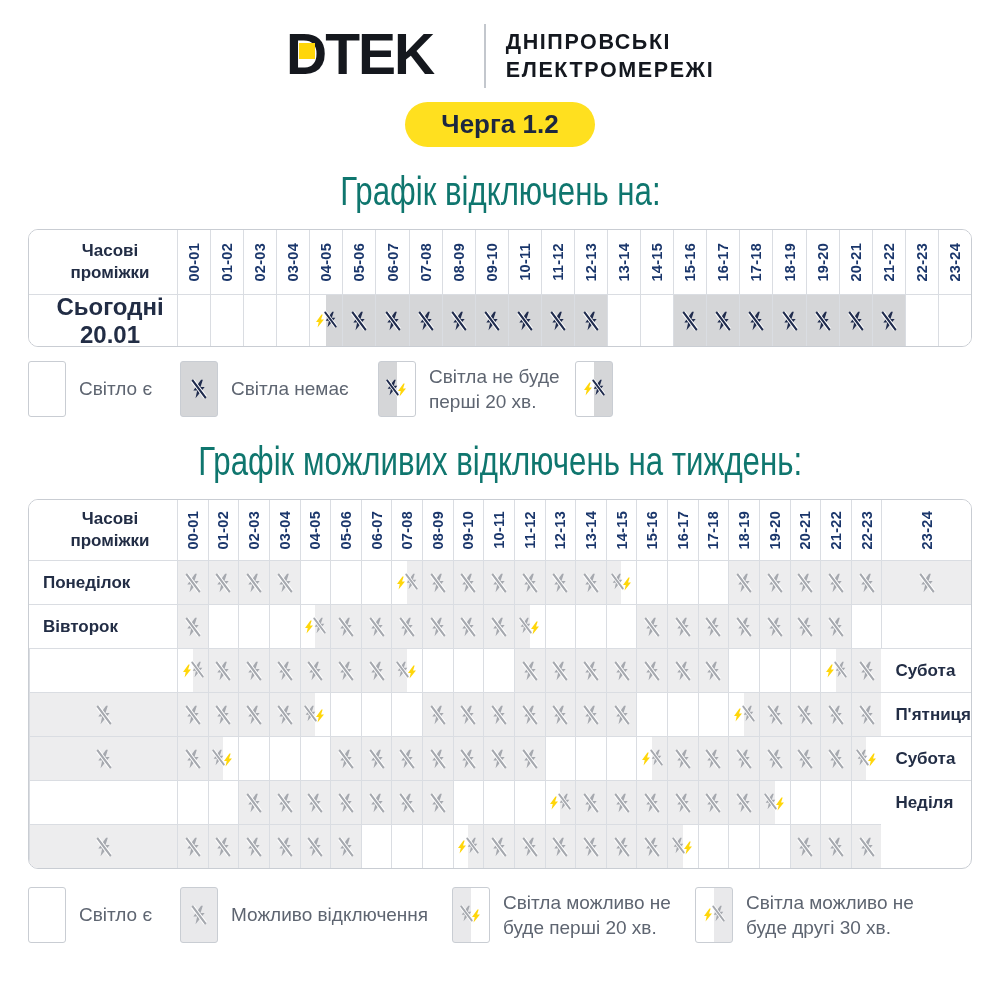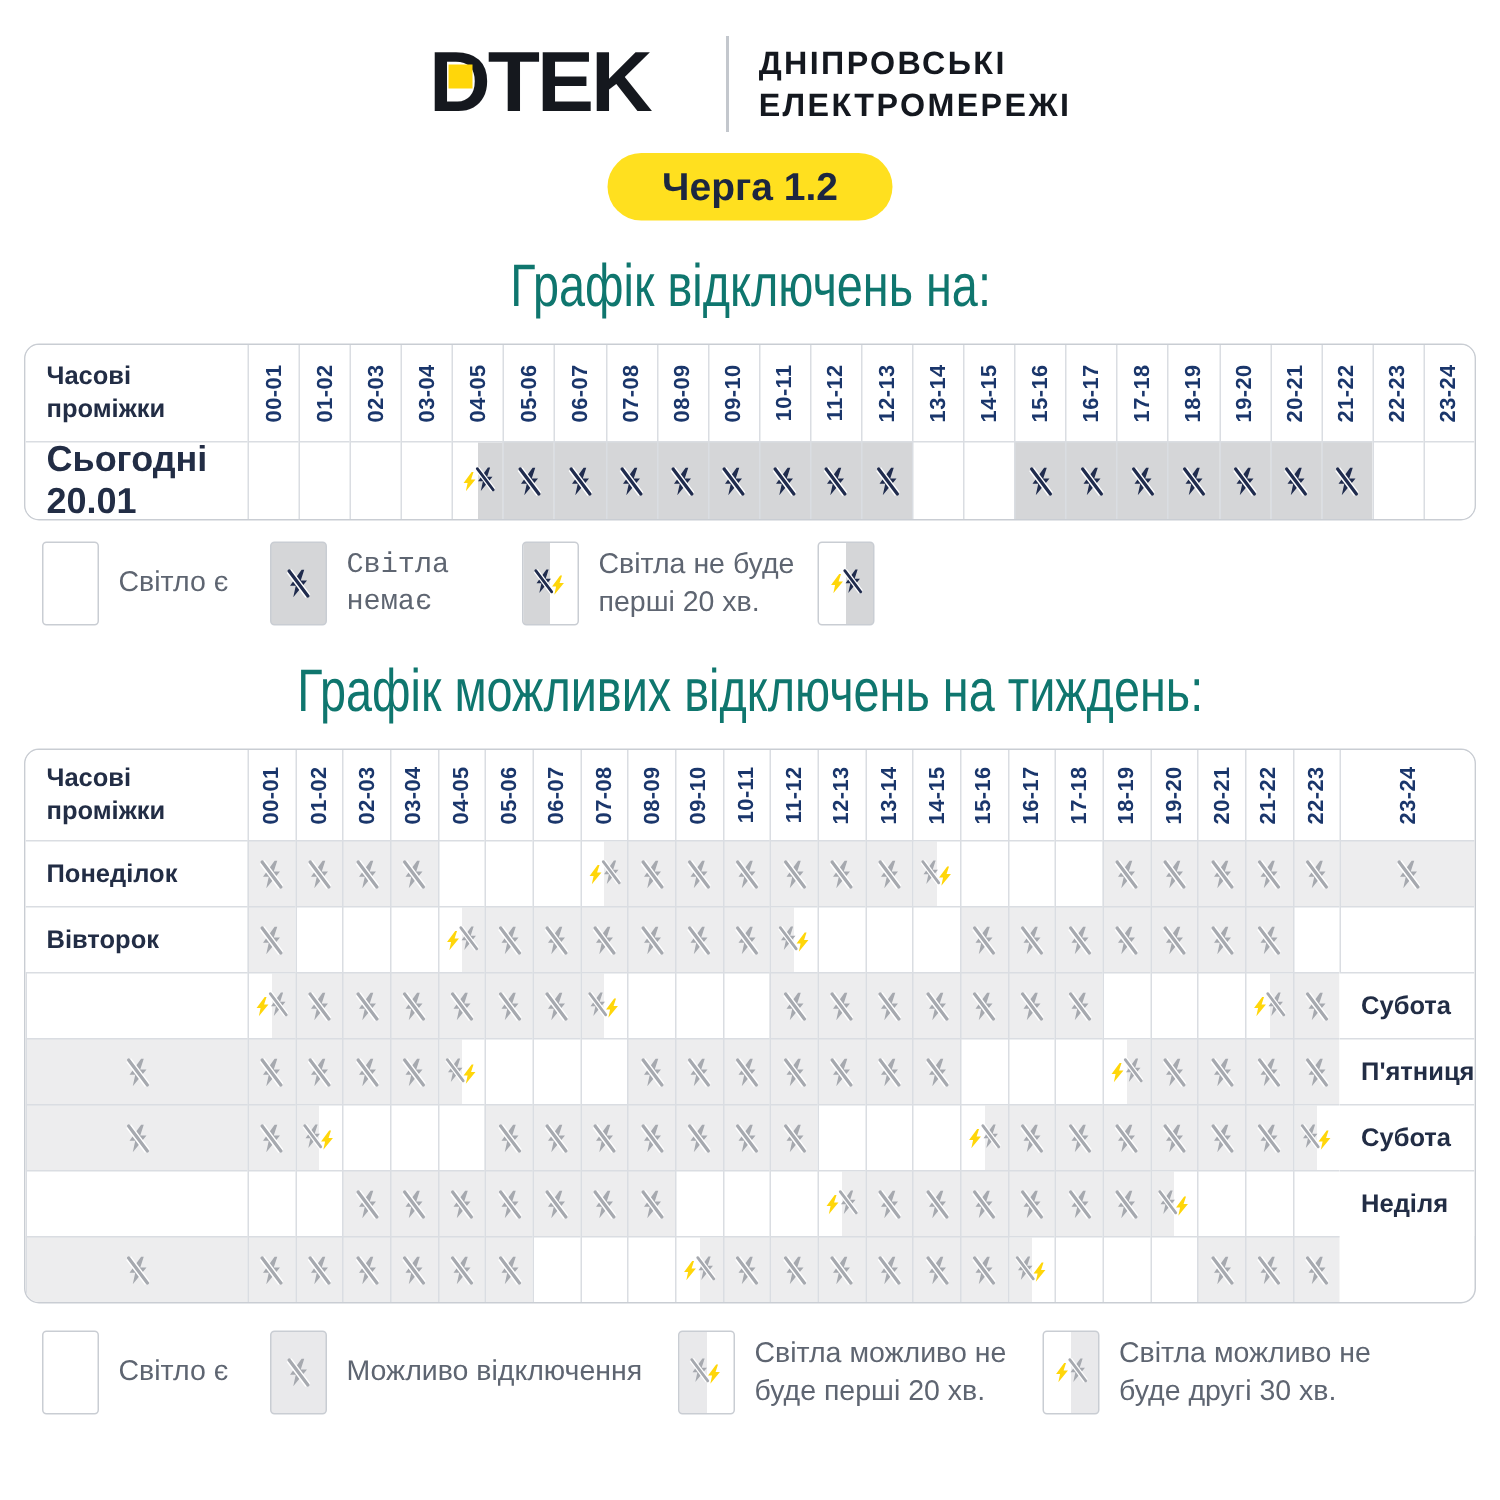--- a/index.html
+++ b/index.html
@@ -11,22 +11,22 @@
   .divider{width:2px;height:64px;background:#c3c7cd;}
   .company{font-weight:700;font-size:21.5px;letter-spacing:1.6px;color:#14181f;line-height:1.32;}
   .badge-row{display:flex;justify-content:center;margin-top:14px;}
   .badge{background:var(--badge,#ffe01f);color:#1c2740;font-weight:700;font-size:26px;padding:7px 36px;border-radius:26px;}
 
   
   .sec-title{text-align:center;font-size:40px;font-weight:400;color:#0f766e;margin:22px 0 0;line-height:1.1;}
   .sec-title .narrow{display:inline-block;transform:scaleX(0.78);transform-origin:center;white-space:nowrap;}
 
   
-  .sched{margin:16px 16px 0;display:grid;grid-template-columns:148px repeat(24,1fr);
-         border:1px solid #c9cdd3;border-radius:10px;overflow:hidden;background:#fff;}
+  .sched{margin:16px 28px 0;display:grid;grid-template-columns:148px repeat(24,1fr);
+         border:1px solid #c9cdd3;border-radius:10px;overflow:hidden;background:#fff;text-align:center;}
   .t1{grid-template-rows:64px 52px;--g:var(--g1,#d5d6d8);}
   .t2{grid-template-rows:60px repeat(7,44px);--g:var(--g2,#ededee);}
   .c{display:flex;align-items:center;justify-content:center;position:relative;background:#fff;}
   .c.bl{border-left:1px solid #dadde2;}
   .c.tb{border-top:1px solid #dadde2;}
   .hd{justify-content:flex-start;padding-left:14px;font-weight:700;font-size:17px;color:#222d45;line-height:1.3;}
   .rot{writing-mode:vertical-rl;transform:rotate(180deg);font-weight:700;font-size:14.5px;color:#1a366b;letter-spacing:.3px;}
   .day{justify-content:flex-start;padding-left:14px;font-weight:700;font-size:17px;color:#222d45;}
   .t1 .day{font-size:24px;}
   .cell.bg-x{background:var(--g);}
@@ -41,21 +41,21 @@
   .lg-item{display:flex;align-items:center;gap:13px;flex:none;}
   .lg-box{width:36px;height:54px;border:1px solid #c9cdd3;border-radius:3px;flex:none;
           display:flex;align-items:center;justify-content:center;background:#fff;}
   .lg-text{font-size:19px;color:#5e6571;line-height:1.32;}
   .legend1{--g:var(--g1,#d5d6d8);}
   .legend2{--g:#e9e9eb;}
   .lb-off{background:var(--g);}
   .lb-a{background:linear-gradient(90deg,var(--g) 50%,#fff 50%);}
   .lb-b{background:linear-gradient(90deg,#fff 50%,var(--g) 50%);}
   .legend1 .lg-item:nth-child(1){width:152px;}
-  .legend1 .lg-item:nth-child(2){width:168px;font-family:Liberation Mono, monospace;}
+  .legend1 .lg-item:nth-child(2){width:198px;}
   .legend1 .lg-item:nth-child(3){width:197px;}
   .legend1 .lg-item:nth-child(3) .lg-text,
   .legend1 .lg-item:nth-child(4) .lg-text{max-width:142px;}
   .legend2 .lg-item:nth-child(1){width:152px;}
   .legend2 .lg-item:nth-child(2){width:272px;}
   .legend2 .lg-item:nth-child(3){width:243px;}
   .legend2 .lg-item:nth-child(3) .lg-text,
   .legend2 .lg-item:nth-child(4) .lg-text{max-width:180px;}
 </style>
 </head>

